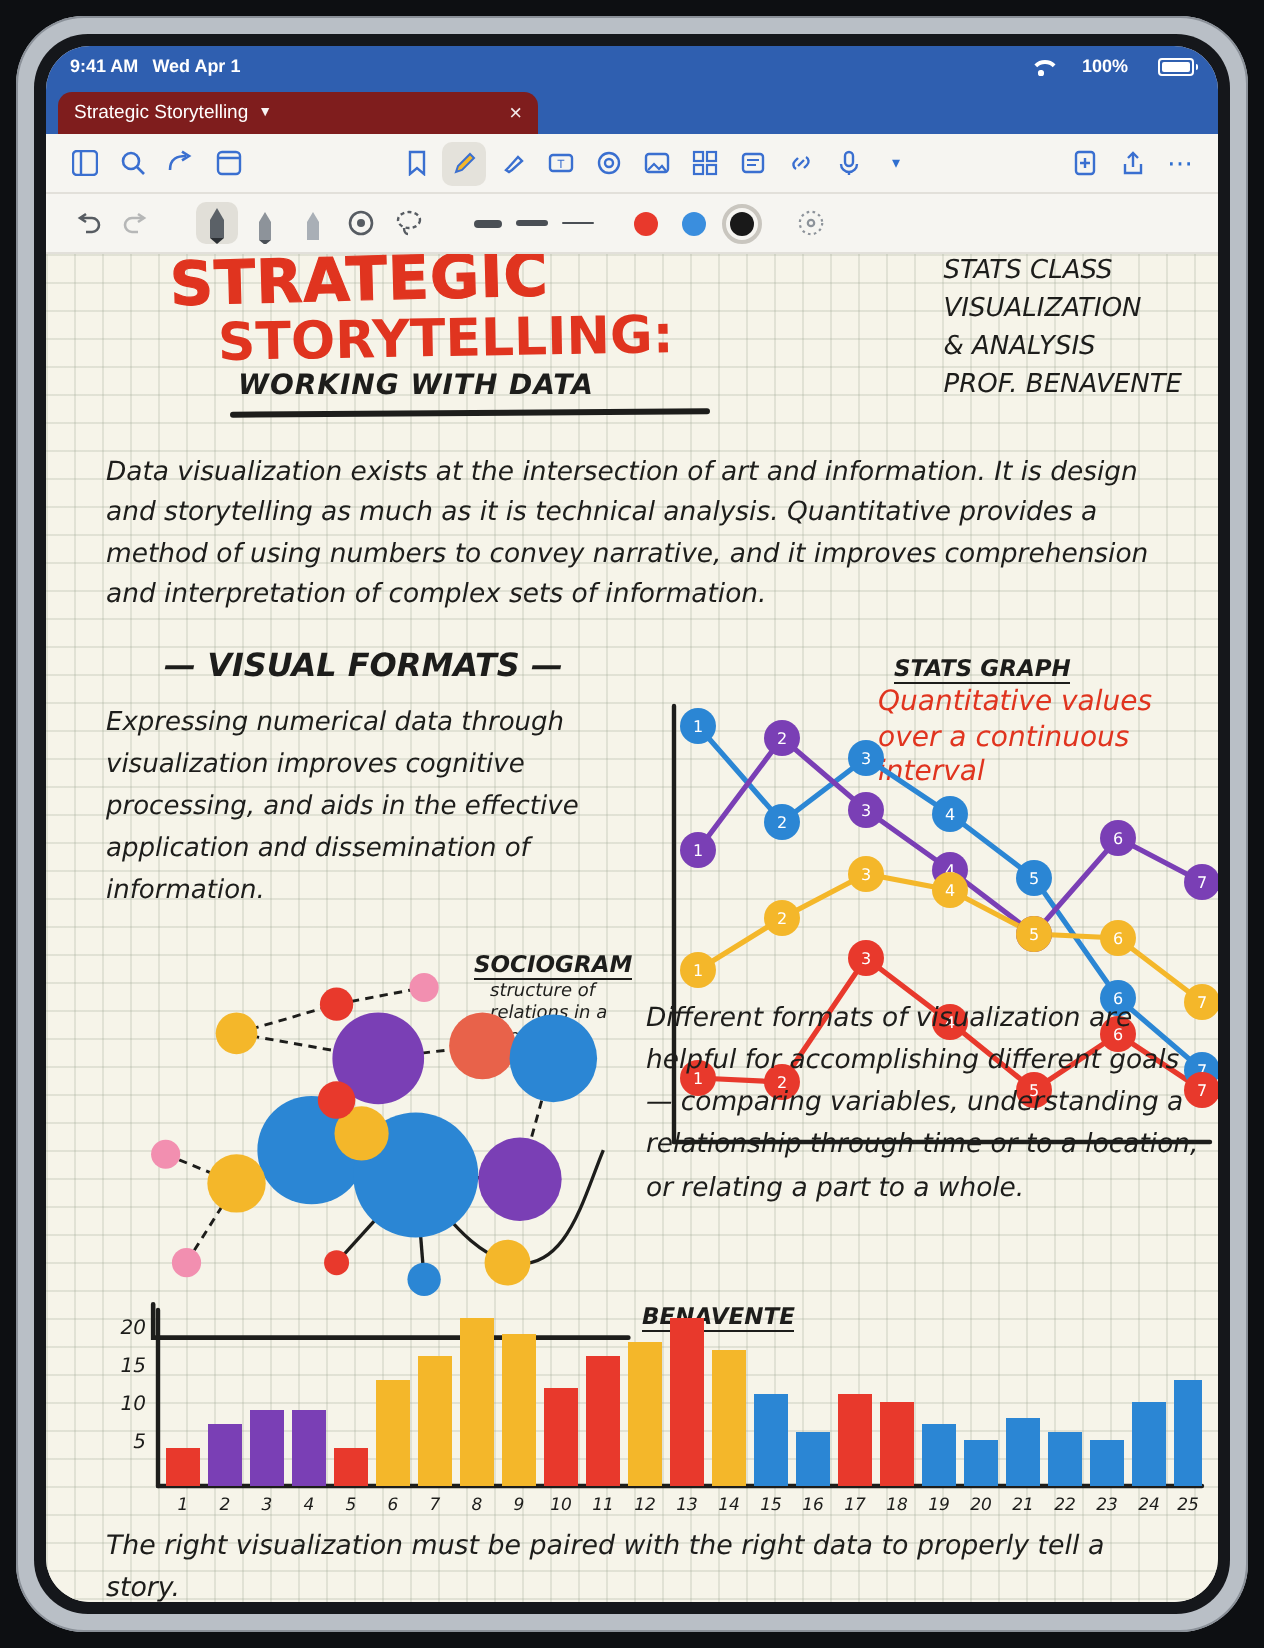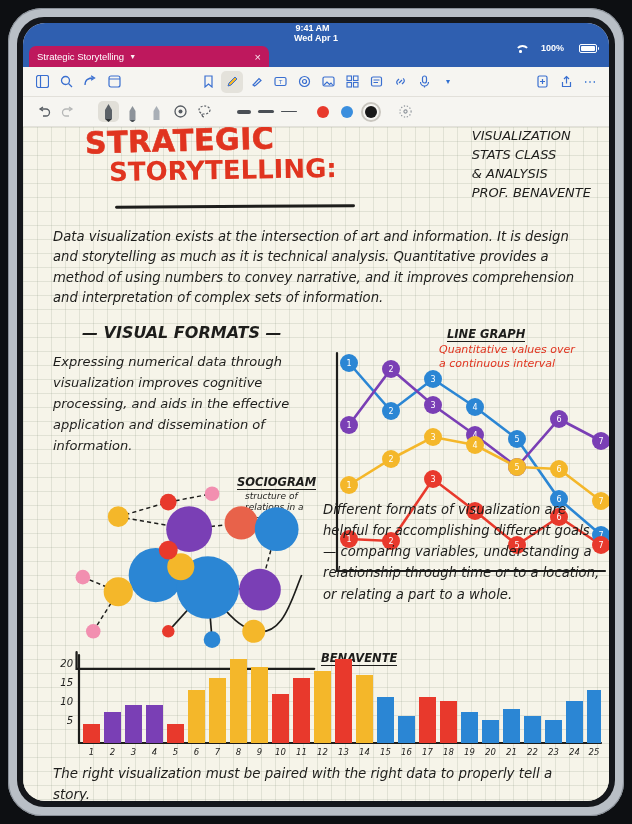--- a/index.html
+++ b/index.html
@@ -32,21 +32,20 @@
     overflow: hidden;
   }
   
   .statusbar {
     height: 20px;
     background: #2f5fb0;
     color: #fff;
     display: flex; align-items: center;
     font-size: 9px; font-weight: bold;
     padding: 0 12px;
-    flex-direction: column;
   }
   .statusbar .time { margin-right: 7px; }
   .statusbar .date { font-weight: bold; }
   .statusbar .right { margin-left: auto; display: flex; align-items: center; gap: 15px; justify-content: space-between; }
   .wifi-ico { width: 11px; height: 8px; position: relative; }
   .wifi-ico:before {
     content: ""; position: absolute; left: 0; top: 1px;
     width: 11px; height: 11px;
     border: 2px solid #fff; border-radius: 50%;
     clip-path: polygon(0 0, 100% 0, 50% 50%);
@@ -67,21 +66,21 @@
     content: ""; position: absolute; right: -3px; top: 2.5px;
     width: 1.5px; height: 3px; background: #fff; border-radius: 0 1px 1px 0;
   }
   
   .tabbar {
     height: 24px; background: #2f5fb0;
     display: flex; align-items: flex-end; padding: 0 6px;
   }
   .tab {
     height: 21px; min-width: 240px;
-    background: #be185d;
+    background: #7f1d1d;
     border-radius: 7px 7px 0 0;
     display: flex; align-items: center;
     padding: 0 8px;
     color: #fff; font-size: 9.5px;
   }
   .tab .chev { margin-left: 5px; font-size: 7px; opacity: .95; }
   .tab .x { margin-left: auto; font-size: 11px; opacity: .9; }
   
   .toolbar {
     height: 30px; background: #f6f5f1;
@@ -377,39 +376,40 @@
               <circle cx="7.5" cy="7.5" r="5.6" fill="none" stroke="#8d939a" stroke-width="1.1" stroke-dasharray="1.3 1.7"></circle>
               <circle cx="7.5" cy="7.5" r="1.6" fill="none" stroke="#8d939a" stroke-width="1.1"></circle>
             </svg>
         </div>
       </div>
 
       <div class="canvas">
 
         <div class="title1">STRATEGIC</div>
         <div class="title2">STORYTELLING:</div>
+        <div class="subtitle">WORKING WITH DATA</div>
         <div class="subtitle-underline"></div>
 
         <div class="headerinfo">
+          <div>STATS CLASS</div>
           <div>VISUALIZATION</div>
-          <div>STATS CLASS</div>
           <div>&amp; ANALYSIS</div>
           <div>PROF. BENAVENTE</div>
         </div>
 
         <div class="para" id="para1">Data visualization exists at the intersection of art and information. It is design and storytelling as much as it is technical analysis. Quantitative provides a method of using numbers to convey narrative, and it improves comprehension and interpretation of complex sets of information.</div>
 
         <div class="secthead">— VISUAL FORMATS —</div>
 
         <div class="para" id="para2">Expressing numerical data through visualization improves cognitive processing, and aids in the effective application and dissemination of information.</div>
 
         <div class="label-note lbl-title" style="left:424px; top:200px;">
-          <span class="underline-dark">LINE GRAPH</span>
-        </div>
-        <div class="label-note" style="left:416px; top:216px; width:140px; font-size:11px; line-height:1.25; color:#e0341f;">Quantitative values over a continuous interval</div>
+          <span class="underline-dark">STATS GRAPH</span>
+        </div>
+        <div class="label-note" style="left:416px; top:216px; width:140px; font-size:14px; line-height:1.25; color:#e0341f;">Quantitative values over a continuous interval</div>
 
         <svg class="chart-abs" style="left:306px; top:222px;" width="282" height="238" viewBox="0 0 282 238">
 
           <line x1="8" y1="4" x2="8" y2="222" stroke="#1d1d1b" stroke-width="2.2" stroke-linecap="round"></line>
           <line x1="8" y1="222" x2="276" y2="222" stroke="#1d1d1b" stroke-width="2.2" stroke-linecap="round"></line>
 
           <polyline points="20,14 62,62 104,30 146,58 188,90 230,150 272,186" fill="none" stroke="#2b86d4" stroke-width="2.6"></polyline>
 
           <polyline points="20,76 62,20 104,56 146,86 188,118 230,70 272,92" fill="none" stroke="#7a3fb5" stroke-width="2.6"></polyline>
 

